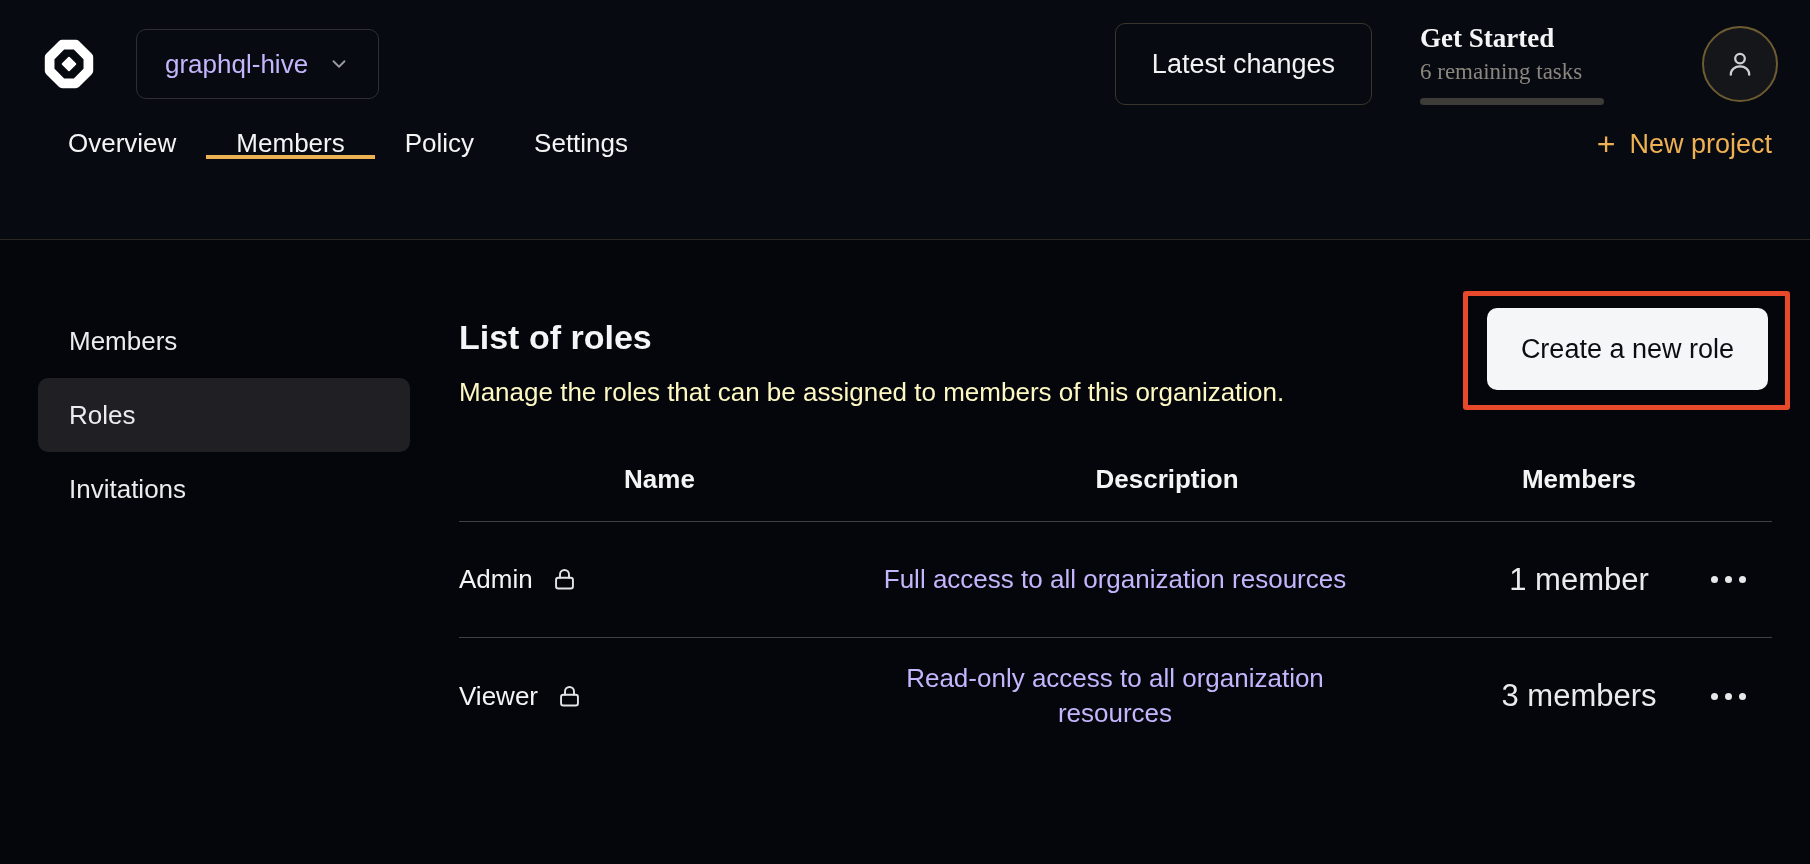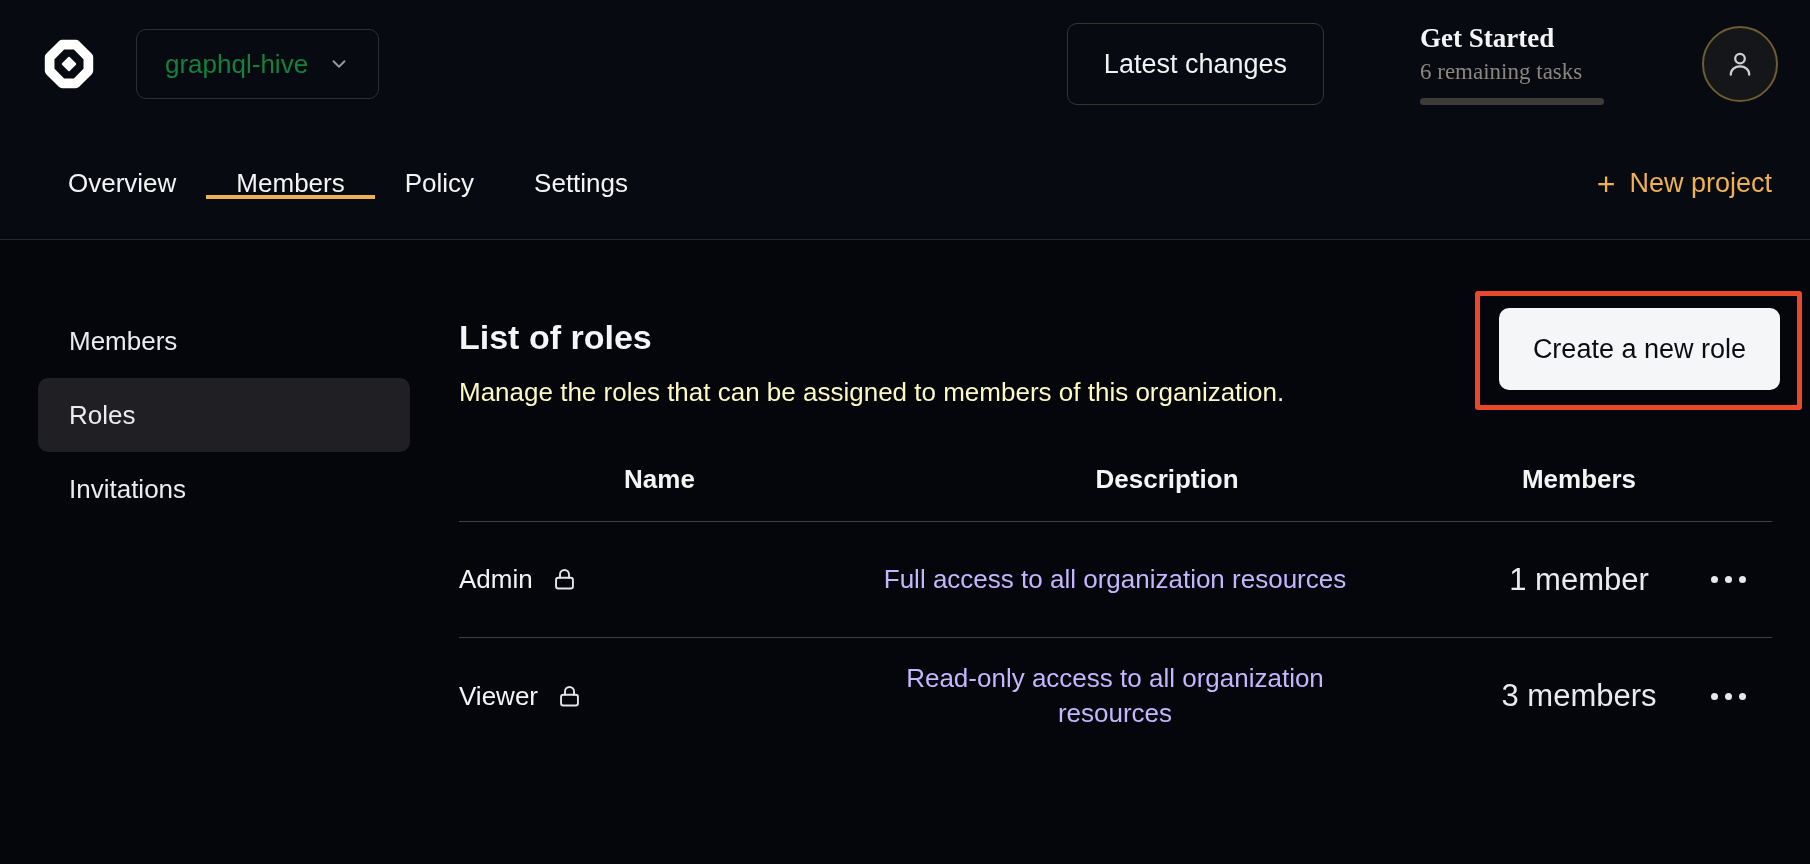--- a/index.html
+++ b/index.html
@@ -19,46 +19,46 @@
     padding:0 32px 0 38px;
     background:#070a10;
   }
   .logo { width:62px; height:62px; flex-shrink:0; cursor:pointer; }
   .org-select {
     margin-left:36px; height:70px;
     display:flex; align-items:center; gap:20px;
     padding:0 28px;
     background:transparent;
     border:1px solid #2e2e34; border-radius:10px;
-    color:#15803d; font-size:26px; font-family:inherit;
+    color:#c4b5fd; font-size:26px; font-family:inherit;
     cursor:pointer;
   }
   .spacer { flex:1; }
   .latest-btn {
-    height:82px; padding:0 36px; margin-right:96px;
+    height:82px; padding:0 36px; margin-right:48px;
     background:transparent;
     border:1px solid #39352d; border-radius:10px;
     color:#f2f2f4; font-size:27px; font-family:inherit;
     cursor:pointer;
   }
   .get-started { width:184px; margin-right:98px; cursor:pointer;font-family:Liberation Serif, serif; }
   .gs-title { font-size:27px; font-weight:600; color:#f5f5f7; }
   .gs-sub   { margin-top:5px; font-size:23px; color:#8b867e; }
   .gs-bar   { margin-top:13px; height:7px; border-radius:4px; background:#3d3c39; }
   .avatar {
     width:76px; height:76px; border-radius:50%;
     border:2px solid #6d5b31; background:#15161a;
     display:flex; align-items:center; justify-content:center;
     cursor:pointer; flex-shrink:0;
   }
 
   
   .tabs-row {
     height:112px; flex-shrink:0;
-    display:flex; align-items:center;
+    display:flex; align-items:flex-start;
     padding:0 38px;
     background:#070a10;
     border-bottom:1px solid #2b2824;
   }
   .tab {
     position:relative;
     display:flex; align-items:center;
     padding:0 30px;
     font-size:26px; color:#f4f4f5;
     cursor:pointer;
@@ -90,21 +90,21 @@
     cursor:pointer;
   }
   .side-item.active { background:#1f1f24; }
 
   .main { flex:1; padding-left:49px; }
   .page-title { margin-top:14px; font-size:34px; font-weight:700; color:#f5f5f7; }
   .page-sub   { margin-top:20px; font-size:26px; color:#fef9c3; }
 
   
   .annotation {
-    position:absolute; top:51px; right:8px;
+    position:absolute; top:51px; right:20px;
     border:5px solid #e8492b; border-radius:3px;
     padding:12px 17px 15px 19px;
   }
   .create-btn {
     height:82px; padding:0 34px;
     background:#f5f6f8; color:#0b0d11;
     border:none; border-radius:10px;
     font-size:27px; font-weight:500; font-family:inherit;
     cursor:pointer; white-space:nowrap;
   }

